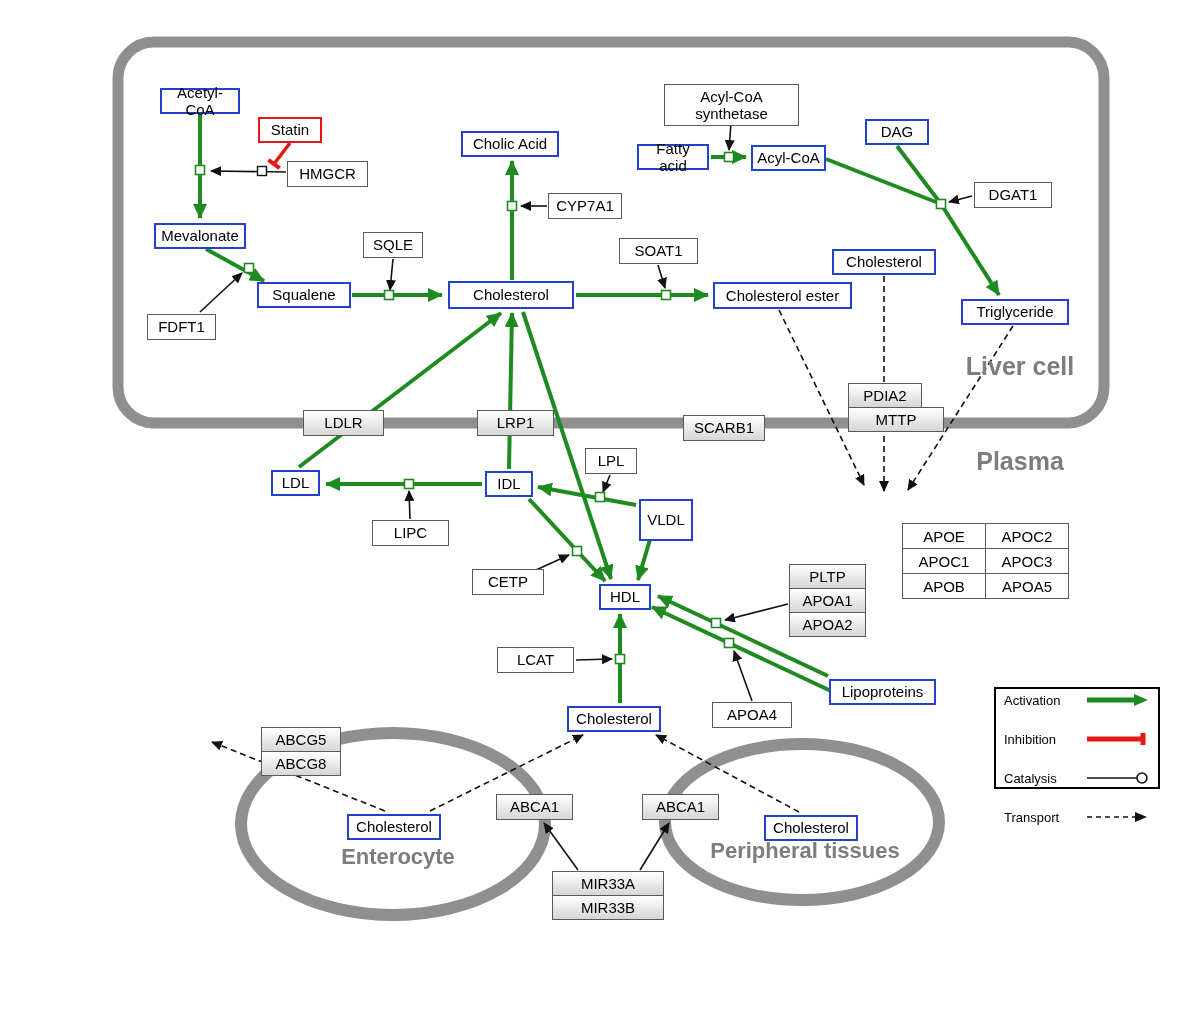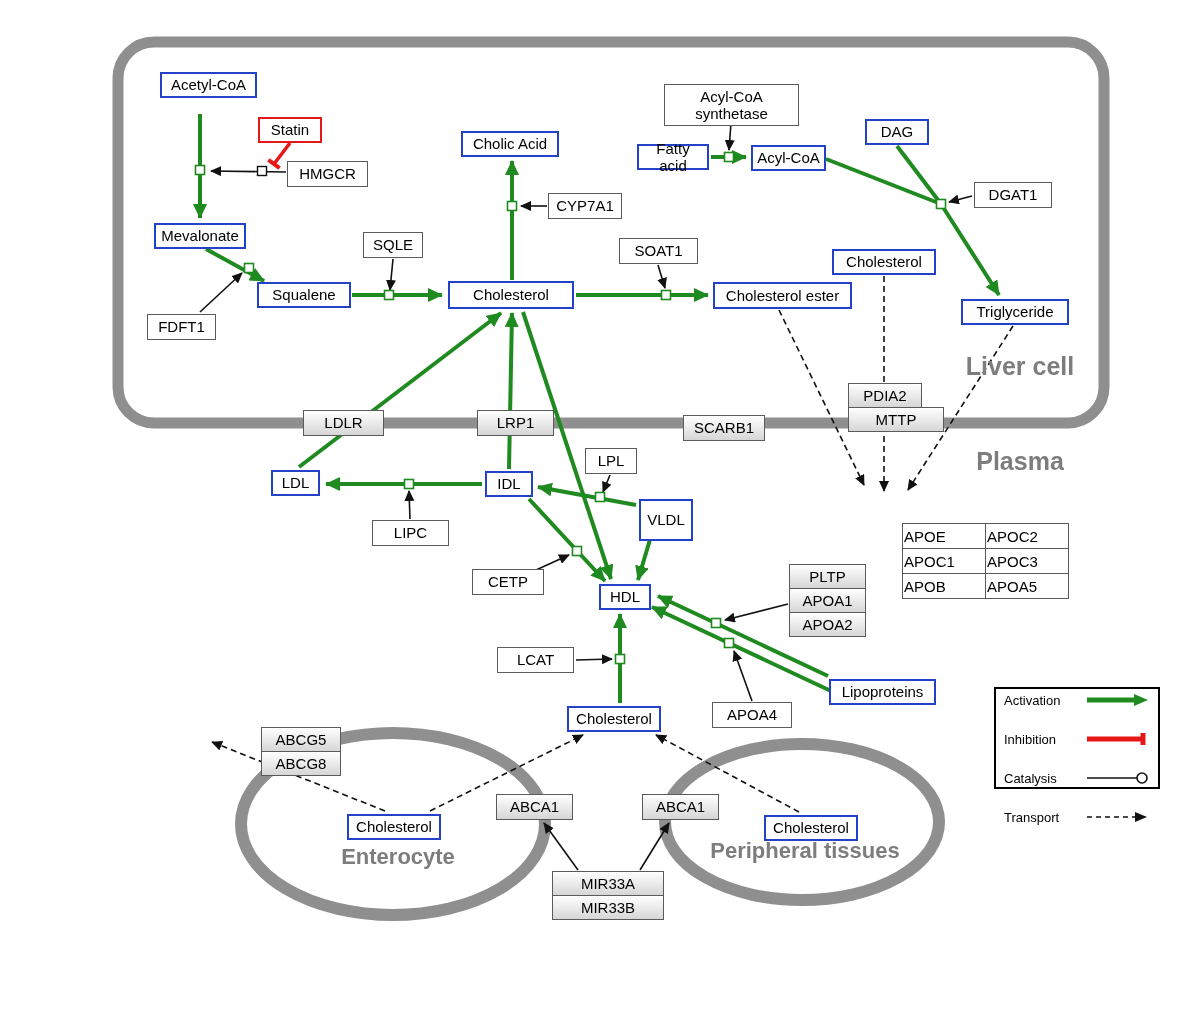--- a/index.html
+++ b/index.html
@@ -8,21 +8,21 @@
   svg.layer{position:absolute;left:0;top:0;z-index:1;}
   .n{position:absolute;box-sizing:border-box;display:flex;align-items:center;justify-content:center;
      text-align:center;background:#ffffff;border:1px solid #5a5a5a;font-size:15px;color:#000;
      line-height:1.15;z-index:2;padding:0 2px;}
   .metab{border:2px solid #2342c8;}
   .inhib{border:2px solid #e61717;}
   .shaded{background:linear-gradient(180deg,#ffffff 0%,#d6d6d6 100%);text-align:center;}
   .rlabel{position:absolute;font-weight:bold;color:#7d7d7d;z-index:2;text-align:center;}
   table.apo{position:absolute;left:902px;top:523px;border-collapse:collapse;z-index:2;}
   table.apo td{box-sizing:border-box;width:83px;height:25px;border:1px solid #5a5a5a;
-     text-align:left;font-size:15px;background:#fff;}
+     text-align:center;font-size:15px;background:#fff;}
   .legend{position:absolute;left:994px;top:687px;width:166px;height:102px;border:2px solid #000;
      background:#fff;z-index:2;display:flex;flex-direction:column;justify-content:space-around;
      padding:3px 8px;box-sizing:border-box;gap:23px;}
   .lrow{display:flex;align-items:center;justify-content:space-between;font-size:13px;color:#000;}
 </style>
 </head>
 <body>
 
 <div class="stage">
 
@@ -117,21 +117,21 @@
     <g>
       <rect x="257.5" y="166.5" width="9" height="9" fill="#fff" stroke="#111" stroke-width="1.4"></rect>
     </g>
   </svg>
 
   <div class="rlabel" style="left:940px;top:352px;width:160px;font-size:25px;">Liver cell</div>
   <div class="rlabel" style="left:960px;top:447px;width:120px;font-size:25px;">Plasma</div>
   <div class="rlabel" style="left:318px;top:844px;width:160px;font-size:22px;">Enterocyte</div>
   <div class="rlabel" style="left:700px;top:838px;width:210px;font-size:22px;">Peripheral tissues</div>
 
-  <div class="n metab" style="left:160px;top:72px;width:97px;height:26px">Acetyl-CoA</div>
+  <div class="n metab" style="left:160px;top:88px;width:80px;height:26px">Acetyl-CoA</div>
   <div class="n inhib" style="left:258px;top:117px;width:64px;height:26px">Statin</div>
   <div class="n" style="left:287px;top:161px;width:81px;height:26px">HMGCR</div>
   <div class="n metab" style="left:154px;top:223px;width:92px;height:26px">Mevalonate</div>
   <div class="n" style="left:147px;top:314px;width:69px;height:26px">FDFT1</div>
   <div class="n metab" style="left:257px;top:282px;width:94px;height:26px">Squalene</div>
   <div class="n" style="left:363px;top:232px;width:60px;height:26px">SQLE</div>
   <div class="n metab" style="left:461px;top:131px;width:98px;height:26px">Cholic Acid</div>
   <div class="n" style="left:548px;top:193px;width:74px;height:26px">CYP7A1</div>
   <div class="n metab" style="left:448px;top:281px;width:126px;height:28px">Cholesterol</div>
   <div class="n" style="left:619px;top:238px;width:79px;height:26px">SOAT1</div>

